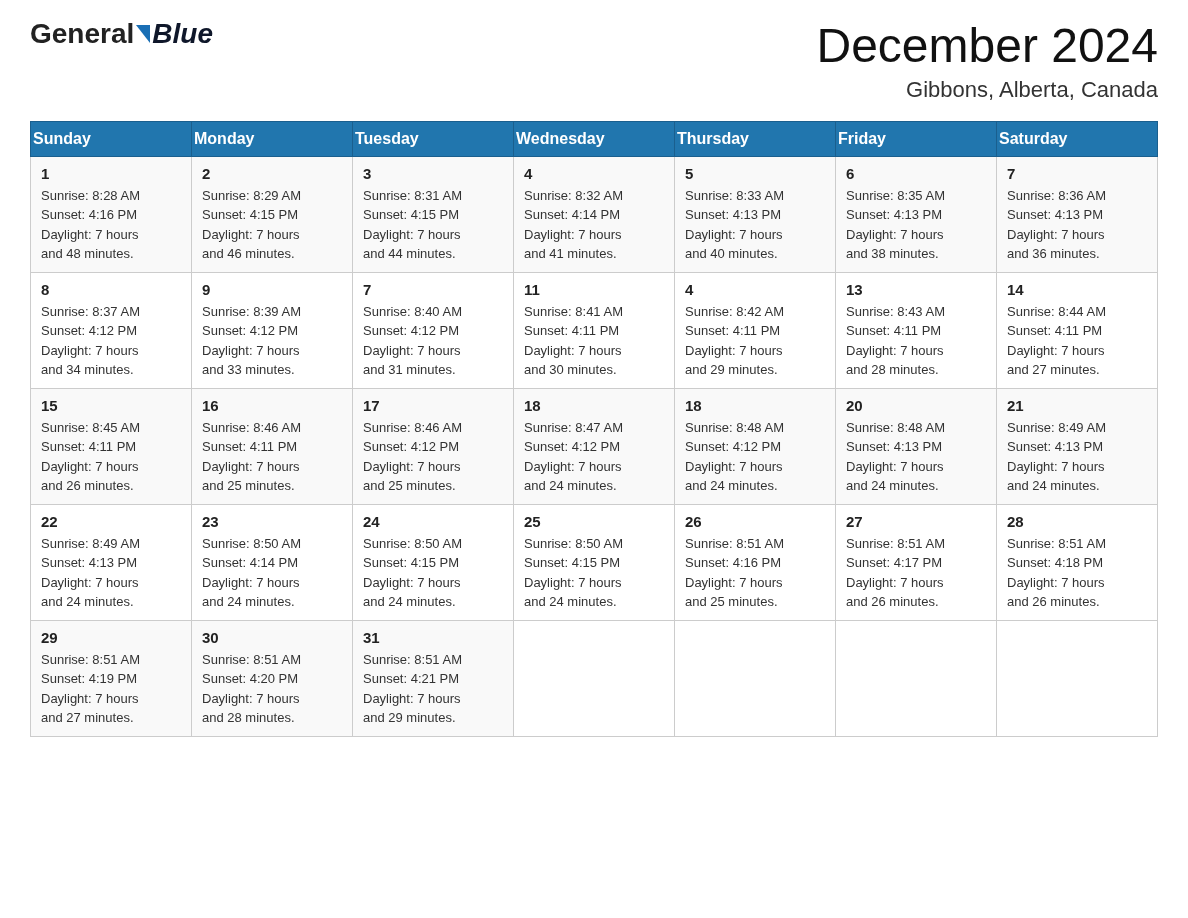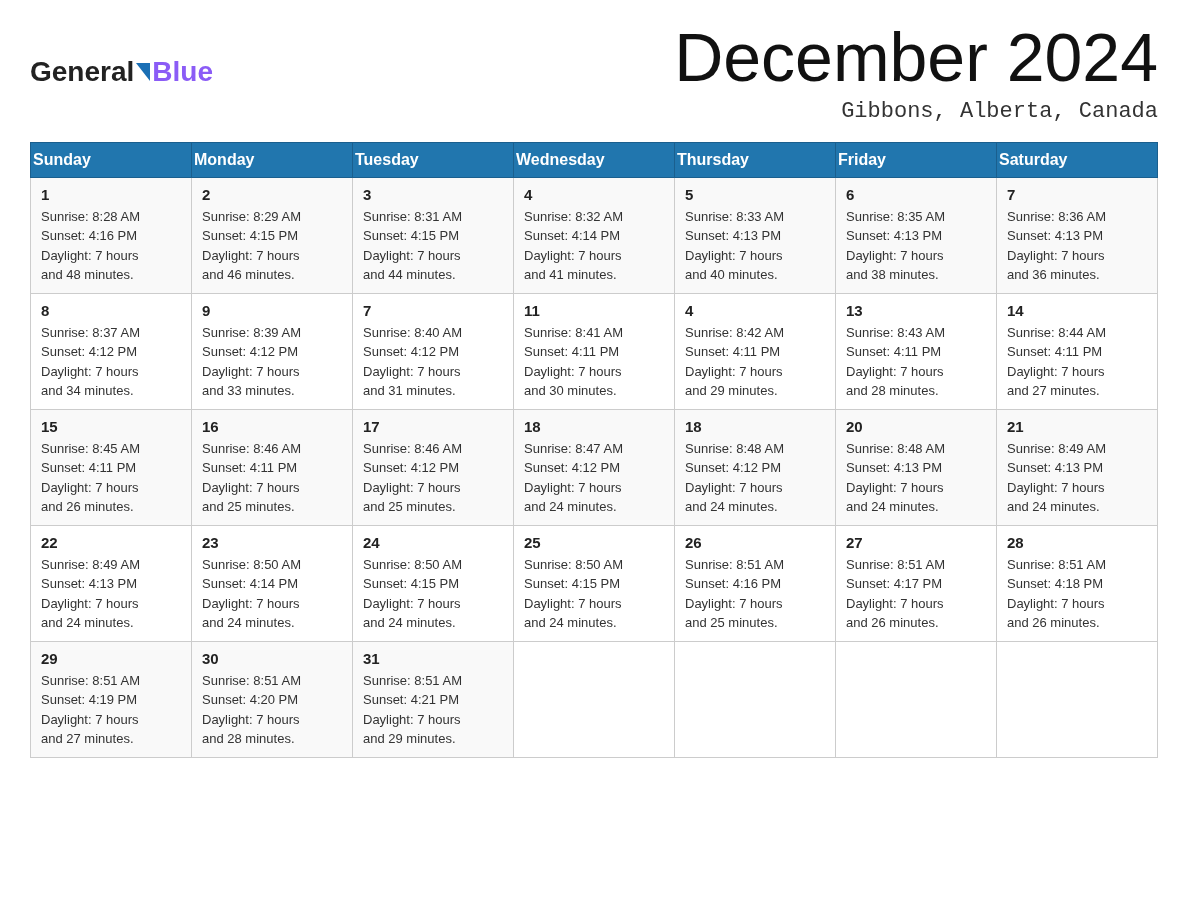--- a/index.html
+++ b/index.html
@@ -7,21 +7,21 @@
       font-family: Arial, sans-serif;
       background: #fff;
       color: #222;
       width: 1188px;
       min-height: 918px;
       padding: 20px 30px;
     }
     #header {
       display: flex;
       justify-content: space-between;
-      align-items: center;
+      align-items: flex-start;
       margin-bottom: 18px;
     }
     #logo {
       display: flex;
       flex-direction: column;
       align-items: flex-start;
     }
     #logo-text {
       display: flex;
       align-items: center;
@@ -33,38 +33,38 @@
     #logo-general { color: #222; }
     #logo-arrow {
       width: 0;
       height: 0;
       border-left: 14px solid transparent;
       border-top: 18px solid #1a6fb5;
       margin: 0 2px;
       display: inline-block;
     }
     #logo-blue {
-      color: #8b5cf6;
+      color: #0f172a;
       font-size: 28px;
       font-weight: bold;
+      font-style: italic;
     }
     #title-block {
       text-align: right;
     }
     #month-year {
-      font-size: 68px;
+      font-size: 48px;
       font-weight: normal;
       color: #111;
       line-height: 1.1;
     }
     #location {
       font-size: 22px;
       color: #333;
       margin-top: 4px;
-      font-family: Liberation Mono, monospace;
     }
     table {
       width: 100%;
       border-collapse: collapse;
       table-layout: fixed;
     }
     thead tr th {
       background: #2176ae;
       color: #fff;
       font-size: 16px;

